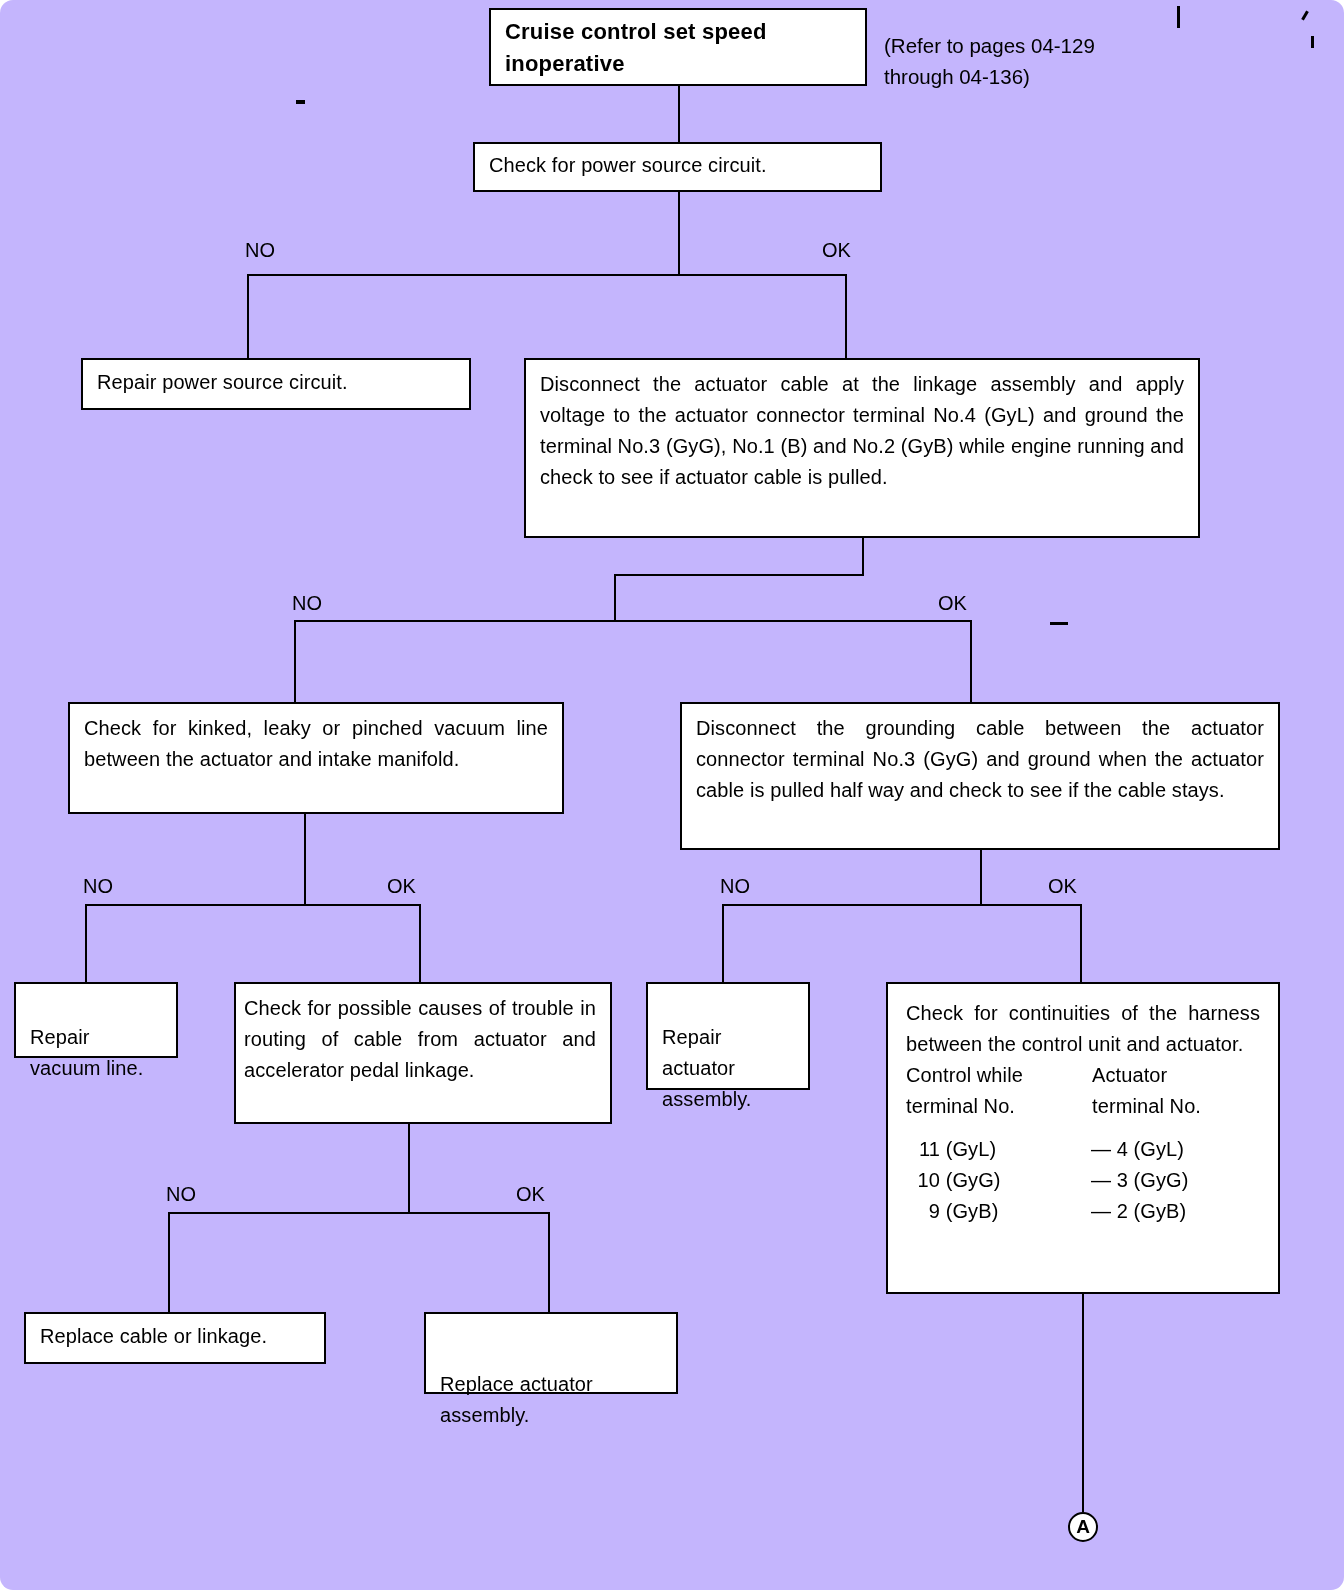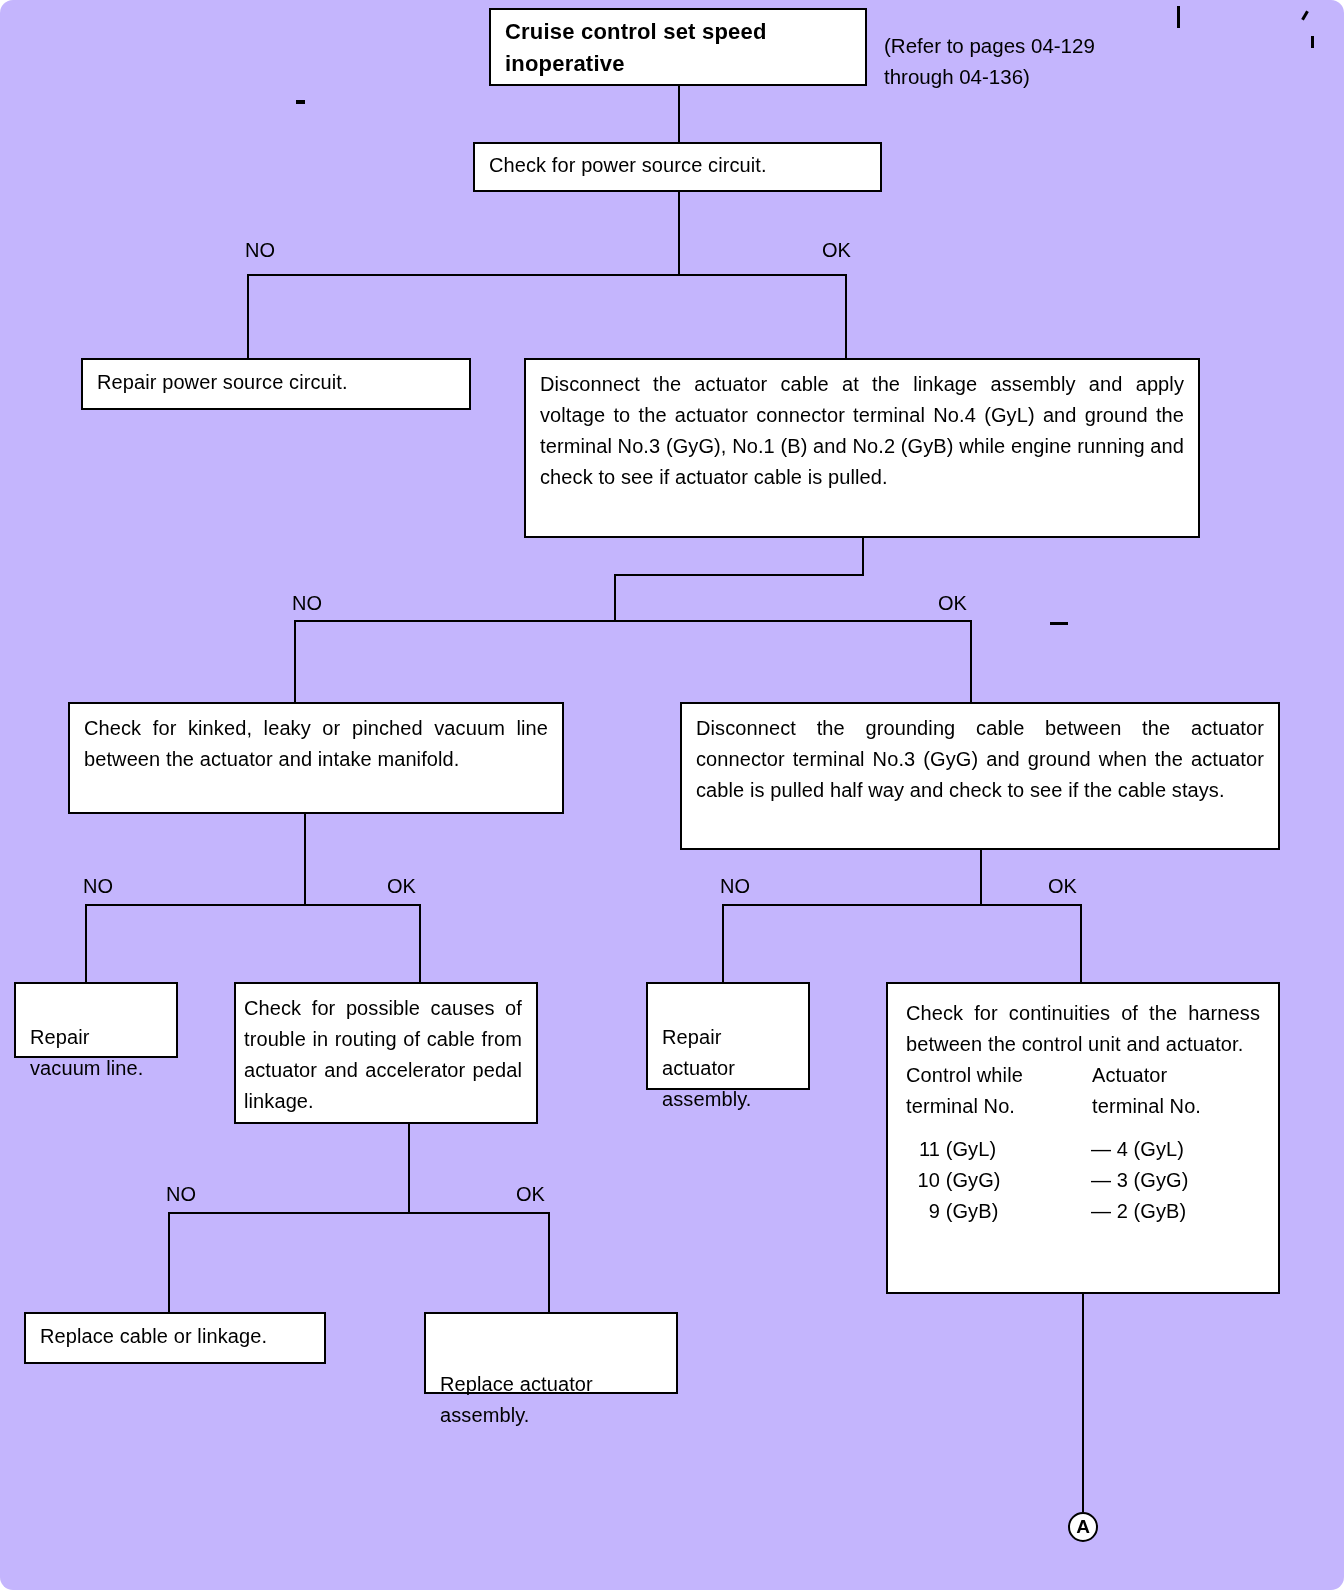--- a/index.html
+++ b/index.html
@@ -147,21 +147,21 @@
   <div class="vl" style="left:1080px;top:904px;height:78px;"></div>
 
   <div class="branchlabel" style="left:720px;top:876px;">NO</div>
   <div class="branchlabel" style="left:1048px;top:876px;">OK</div>
 
   <div class="box" style="left:14px;top:982px;width:164px;height:76px;padding-top:7px;white-space:pre-line;">
     <span>Repair
 vacuum line.</span>
   </div>
 
-  <div class="box just" style="left:234px;top:982px;width:304px;height:142px;padding-left:8px;">
+  <div class="box just" style="left:234px;top:982px;width:378px;height:142px;padding-left:8px;">
     <p>Check for possible causes of trouble in routing of cable from actuator and accelerator pedal linkage.</p>
   </div>
 
   <div class="box" style="left:646px;top:982px;width:164px;height:108px;padding-top:7px;white-space:pre-line;">
     <span>Repair
 actuator
 assembly.</span>
   </div>
 
   <div class="box" style="left:886px;top:982px;width:394px;height:312px;padding:14px 18px;">

